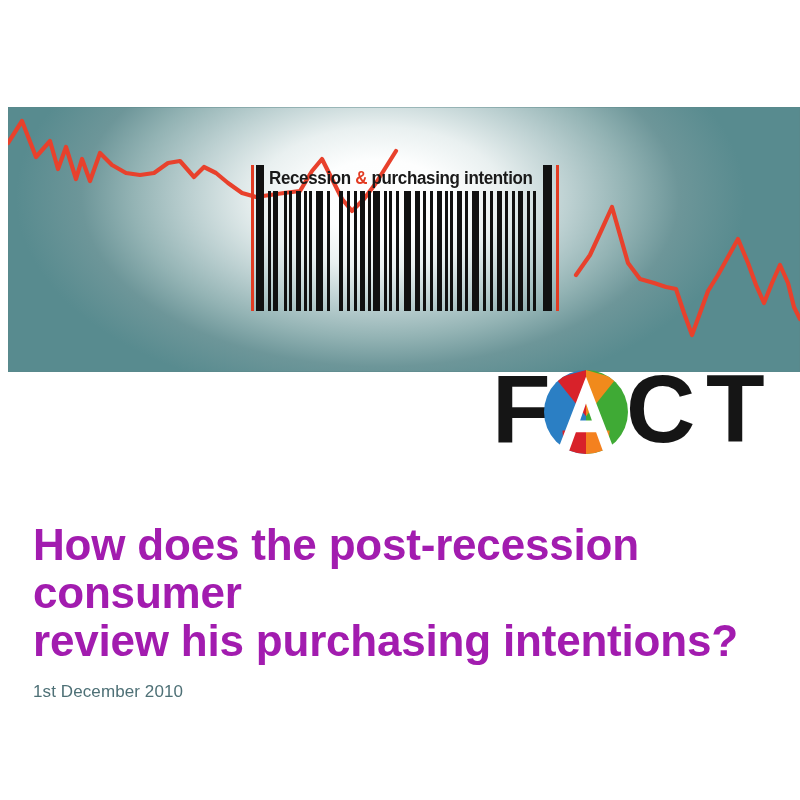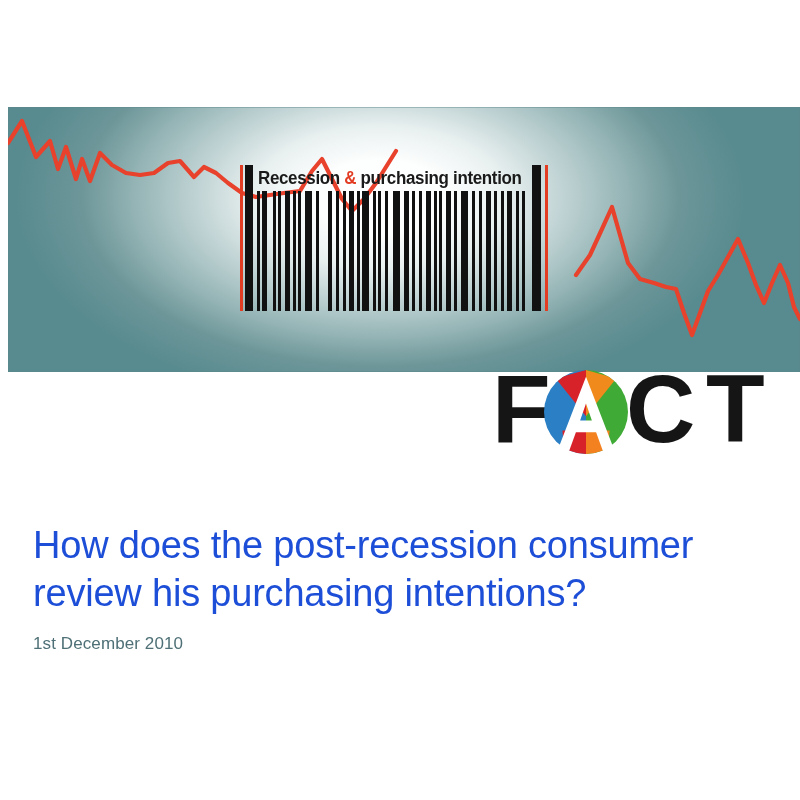--- a/index.html
+++ b/index.html
@@ -43,21 +43,21 @@
     position: absolute;
     inset: 0;
     width: 100%;
     height: 100%;
     display: block;
   }
 
   
   .barcode {
     position: absolute;
-    left: 232px;
+    left: 243px;
     top: 58px;
     width: 318px;
     height: 146px;
   }
   .barcode-caption {
     position: absolute;
     left: 18px;
     top: 0px;
     width: 282px;
     height: 26px;
@@ -136,24 +136,24 @@
 
   
   .title-block {
     position: absolute;
     left: 33px;
     top: 521px;
     width: 730px;
   }
   .slide-title {
     font-family: "Liberation Sans", sans-serif;
-    font-weight: normal;
-    font-size: 38px;
+    font-weight: bold;
+    font-size: 44px;
     line-height: 48px;
-    color: #1d4ed8;
+    color: #a21caf;
     letter-spacing: -0.2px;
     margin: 0;
     white-space: pre-line;
   }
   .slide-date {
     margin-top: 16px;
     font-family: "Liberation Sans", sans-serif;
     font-weight: normal;
     font-size: 17px;
     line-height: 22px;

